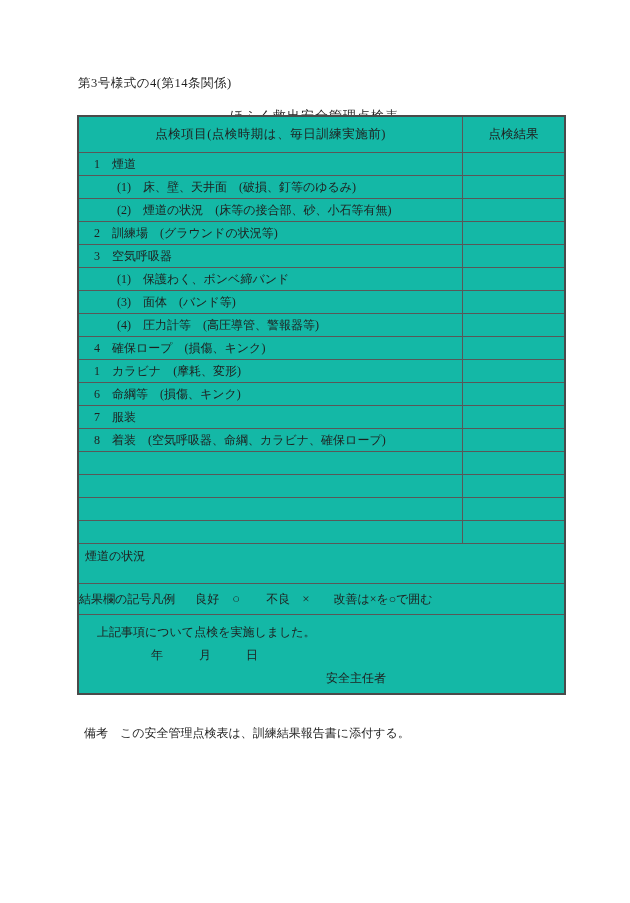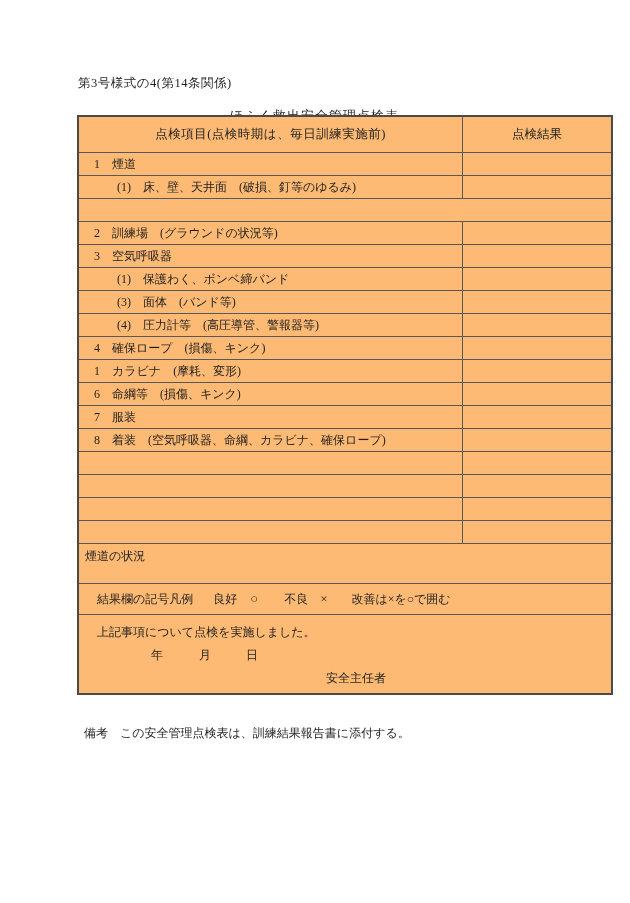--- a/index.html
+++ b/index.html
@@ -26,23 +26,23 @@
     width: 475px;
     text-align: center;
     font-size: 13px;
     letter-spacing: 1px;
     white-space: nowrap;
   }
   .insp-table {
     position: absolute;
     left: 77px;
     top: 115px;
-    width: 536px;
+    width: 489px;
     border: 2px solid #4a4a4a;
-    background: #fdba74;
+    background: #14b8a6;
   }
   .row {
     display: flex;
     border-bottom: 1px solid #585858;
   }
   .cell-l {
     flex: 0 0 384px;
     border-right: 1px solid #585858;
     display: flex;
     align-items: center;
@@ -71,21 +71,20 @@
     border-bottom: 1px solid #585858;
     font-size: 12px;
     padding: 4px 0 0 6px;
   }
   .hanrei-row {
     height: 31px;
     border-bottom: 1px solid #585858;
     display: flex;
     align-items: center;
     font-size: 12px;
-    padding-left: 18px;
     white-space: nowrap;
   }
   .hanrei-row .g-lbl  { margin-left: 20px; }
   .hanrei-row .g-sym  { margin-left: 13px; font-size: 13px; }
   .hanrei-row .b-lbl  { margin-left: 26px; }
   .hanrei-row .b-sym  { margin-left: 12px; font-size: 13px; }
   .hanrei-row .imp    { margin-left: 24px; }
   .decl-row {
     height: 78px;
     font-size: 12px;
@@ -121,20 +120,21 @@
 
   <div class="row item-row lvl1">
     <div class="cell-l">1　煙道</div>
     <div class="cell-r"></div>
   </div>
   <div class="row item-row lvl2">
     <div class="cell-l">(1)　床、壁、天井面　(破損、釘等のゆるみ)</div>
     <div class="cell-r"></div>
   </div>
   <div class="row item-row lvl2">
+    <div class="cell-l">(2)　煙道の状況　(床等の接合部、砂、小石等有無)</div>
     <div class="cell-r"></div>
   </div>
   <div class="row item-row lvl1">
     <div class="cell-l">2　訓練場　(グラウンドの状況等)</div>
     <div class="cell-r"></div>
   </div>
   <div class="row item-row lvl1">
     <div class="cell-l">3　空気呼吸器</div>
     <div class="cell-r"></div>
   </div>

